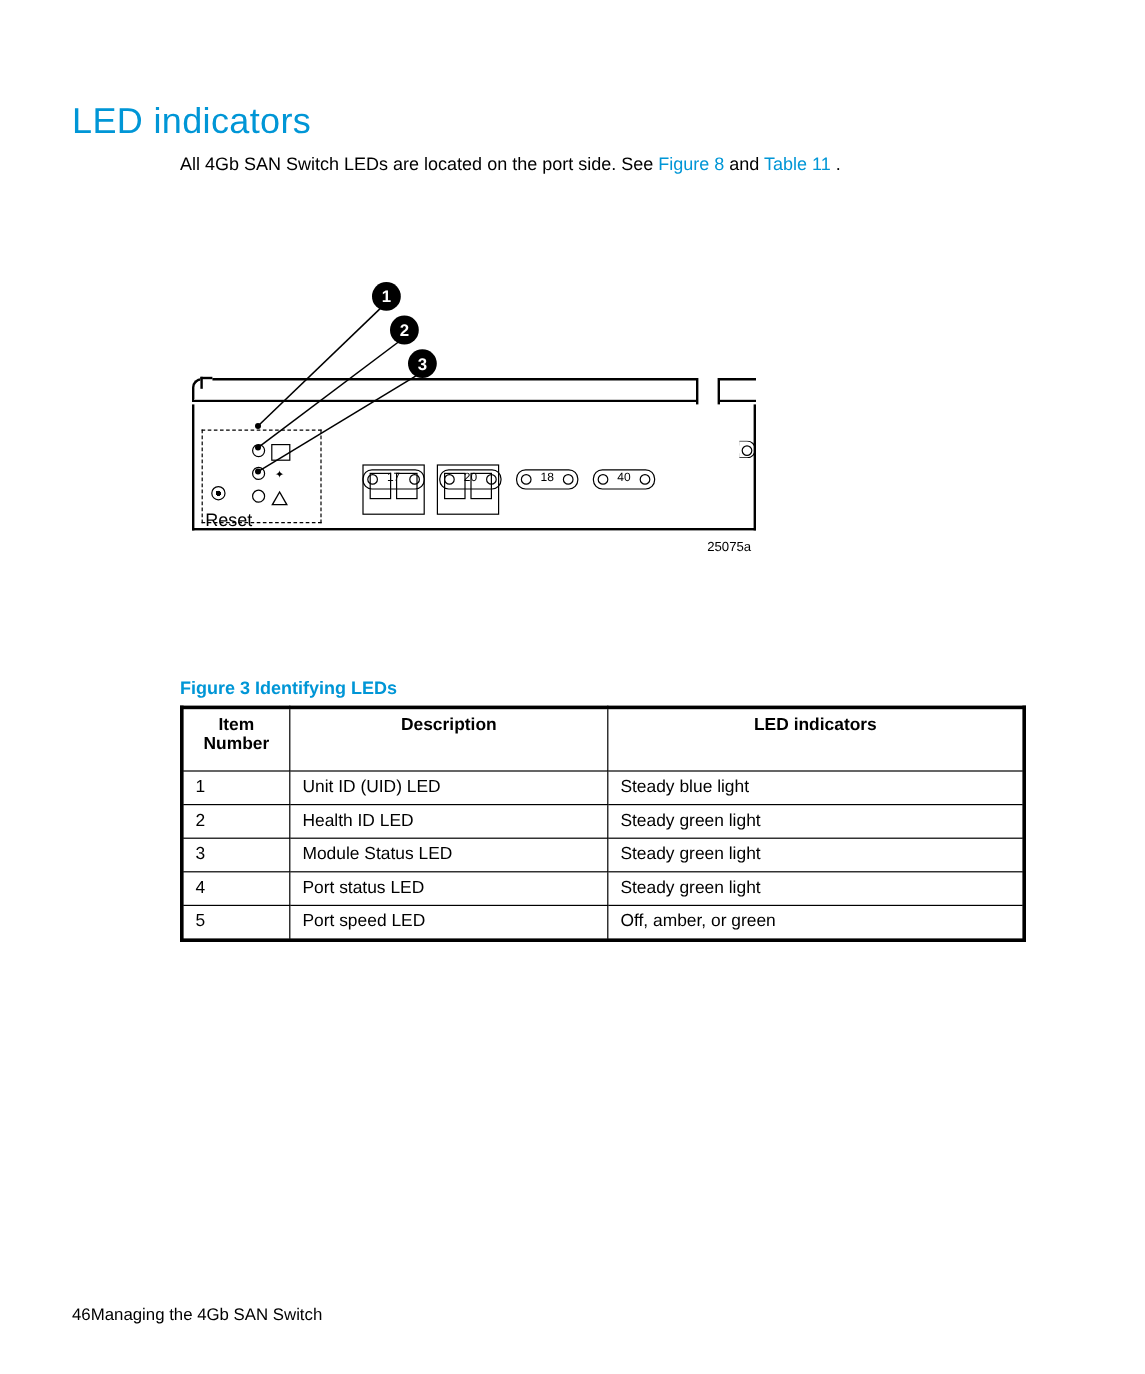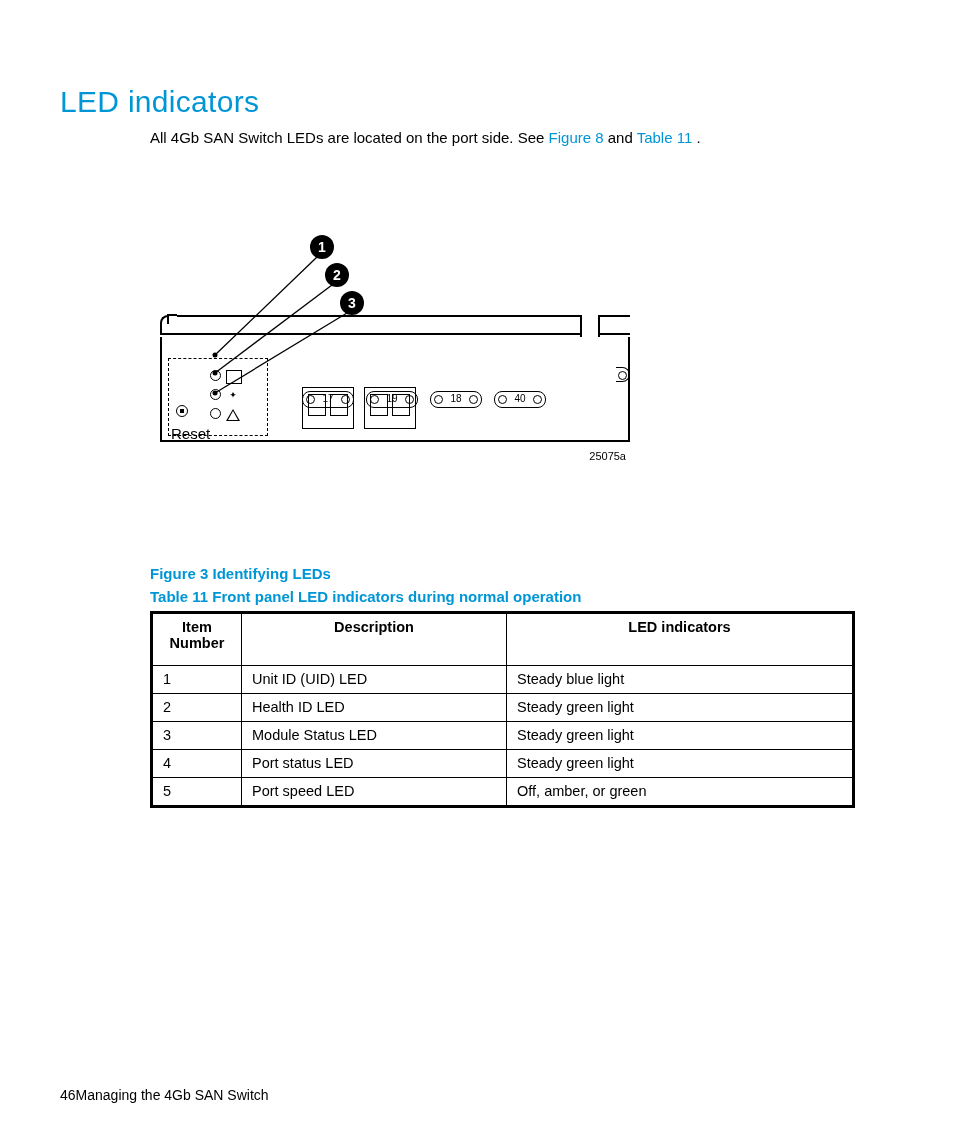--- a/index.html
+++ b/index.html
@@ -311,37 +311,36 @@
         <div class="reset-label">Reset</div>
         <div class="led l1"></div>
         <div class="led l2"></div>
         <div class="led l3"></div>
         <div class="tiny-icon a"></div>
         <div class="tiny-icon b">✦</div>
         <div class="tiny-tri"></div>
 
         <div class="port-row">
           <div class="port-pill">17</div>
-          <div class="port-pill">19</div>
+          <div class="port-pill">20</div>
           <div class="port-pill">18</div>
           <div class="port-pill">40</div>
         </div>
         <div class="half-pill"></div>
 
         <div class="sfp-pair">
           <div class="sfp"></div>
           <div class="sfp"></div>
         </div>
       </div>
       <div class="fig-id">25075a</div>
     </div>
   </div>
 
   <p class="caption first">Figure 3 Identifying LEDs</p>
-  <p class="caption">Table 11 Front panel LED indicators during normal operation</p>
 
   <table class="led-table">
     <colgroup>
         <col class="c1">
         <col class="c2">
         <col class="c3">
       </colgroup>
     <thead>
       <tr>
         <th>Item Number</th>

